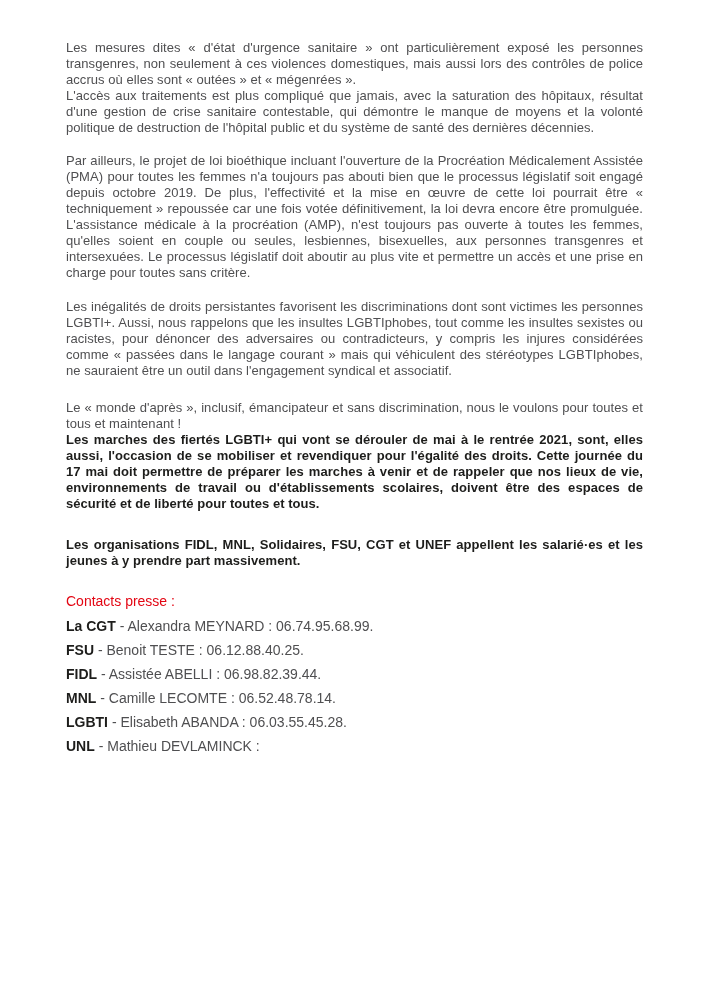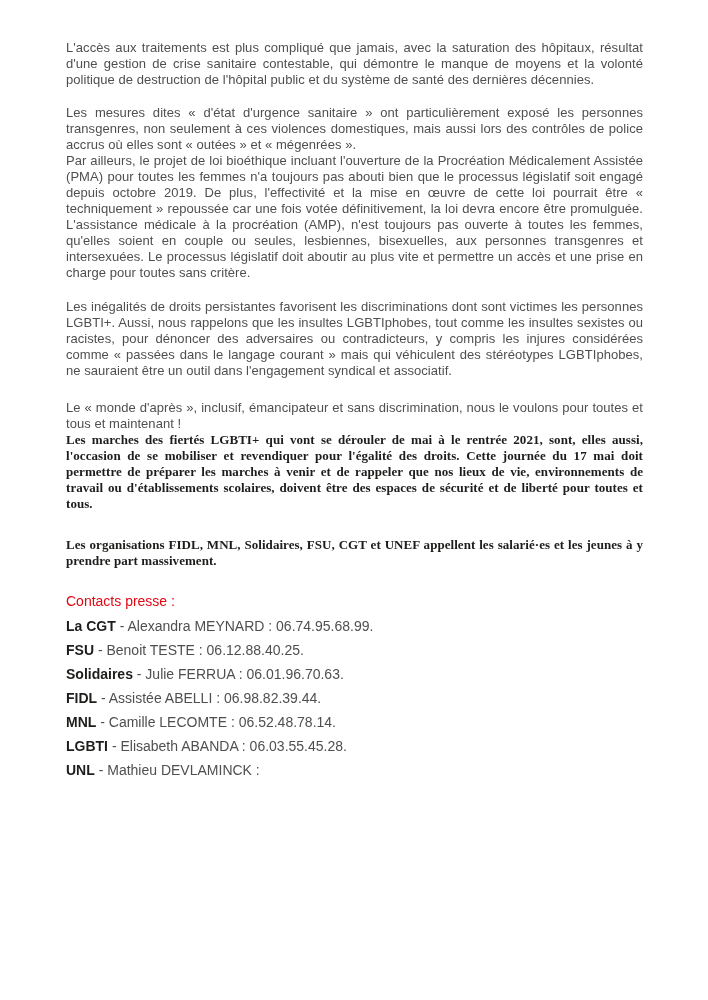--- a/index.html
+++ b/index.html
@@ -22,21 +22,20 @@
     font-size: 13px;
     line-height: 16px;
     color: var(--body-text, #4f4f51);
     text-align: justify;
     margin: 0;
     letter-spacing: 0.05px;
   }
   .para.bold {
     font-weight: bold;
     color: var(--bold-text, #1d1d1b);
-    font-family: Liberation Serif, serif;
   }
   .mb0  { margin-bottom: 0; }
   .mb17 { margin-bottom: 17px; }
   .mb18 { margin-bottom: 18px; }
   .mb20 { }
   .mb21 { margin-bottom: 21px; }
   .mb25 { margin-bottom: 25px; }
   .mb36 { margin-bottom: 24px; }
   .contacts-heading {
     font-size: 14px;
@@ -61,33 +60,32 @@
   .contact-org {
     font-weight: bold;
     color: var(--bold-text, #1d1d1b);
   }
 </style>
 </head>
 <body>
 
 <div class="page">
 
+  <p class="para mb0">Les mesures dites « d'état d'urgence sanitaire » ont particulièrement exposé les personnes transgenres, non seulement à ces violences domestiques, mais aussi lors des contrôles de police accrus où elles sont « outées » et « mégenrées ».</p>
   <p class="para mb17">L'accès aux traitements est plus compliqué que jamais, avec la saturation des hôpitaux, résultat d'une gestion de crise sanitaire contestable, qui démontre le manque de moyens et la volonté politique de destruction de l'hôpital public et du système de santé des dernières décennies.</p>
-  <p class="para mb0">Les mesures dites « d'état d'urgence sanitaire » ont particulièrement exposé les personnes transgenres, non seulement à ces violences domestiques, mais aussi lors des contrôles de police accrus où elles sont « outées » et « mégenrées ».</p>
   <p class="para mb18">Par ailleurs, le projet de loi bioéthique incluant l'ouverture de la Procréation Médicalement Assistée (PMA) pour toutes les femmes n'a toujours pas abouti bien que le processus législatif soit engagé depuis octobre 2019. De plus, l'effectivité et la mise en œuvre de cette loi pourrait être « techniquement » repoussée car une fois votée définitivement, la loi devra encore être promulguée. L'assistance médicale à la procréation (AMP), n'est toujours pas ouverte à toutes les femmes, qu'elles soient en couple ou seules, lesbiennes, bisexuelles, aux personnes transgenres et intersexuées. Le processus législatif doit aboutir au plus vite et permettre un accès et une prise en charge pour toutes sans critère.</p>
   <p class="para mb21">Les inégalités de droits persistantes favorisent les discriminations dont sont victimes les personnes LGBTI+. Aussi, nous rappelons que les insultes LGBTIphobes, tout comme les insultes sexistes ou racistes, pour dénoncer des adversaires ou contradicteurs, y compris les injures considérées comme « passées dans le langage courant » mais qui véhiculent des stéréotypes LGBTIphobes, ne sauraient être un outil dans l'engagement syndical et associatif.</p>
   <p class="para mb20">Le « monde d'après », inclusif, émancipateur et sans discrimination, nous le voulons pour toutes et tous et maintenant !</p>
   <p class="para bold mb25">Les marches des fiertés LGBTI+ qui vont se dérouler de mai à le rentrée 2021, sont, elles aussi, l'occasion de se mobiliser et revendiquer pour l'égalité des droits. Cette journée du 17 mai doit permettre de préparer les marches à venir et de rappeler que nos lieux de vie, environnements de travail ou d'établissements scolaires, doivent être des espaces de sécurité et de liberté pour toutes et tous.</p>
   <p class="para bold mb36">Les organisations FIDL, MNL, Solidaires, FSU, CGT et UNEF appellent les salarié·es et les jeunes à y prendre part massivement.</p>
 
   <h2 class="contacts-heading">Contacts presse :</h2>
 
   <div class="contacts">
     <p class="contact-line"><span class="contact-org">La CGT</span><span class="contact-details"> - Alexandra MEYNARD : 06.74.95.68.99.</span></p>
     <p class="contact-line"><span class="contact-org">FSU</span><span class="contact-details"> - Benoit TESTE : 06.12.88.40.25.</span></p>
-    <p class="contact-line"><span class="contact-org">Solidaires</span><span class="contact-details"> - Julie FERRUA : 06.01.96.70.63.</span></p>
     <p class="contact-line"><span class="contact-org">FIDL</span><span class="contact-details"> - Assistée ABELLI : 06.98.82.39.44.</span></p>
     <p class="contact-line"><span class="contact-org">MNL</span><span class="contact-details"> - Camille LECOMTE : 06.52.48.78.14.</span></p>
     <p class="contact-line"><span class="contact-org">LGBTI</span><span class="contact-details"> - Elisabeth ABANDA : 06.03.55.45.28.</span></p>
     <p class="contact-line"><span class="contact-org">UNL</span><span class="contact-details"> - Mathieu DEVLAMINCK :</span></p>
   </div>
 
 </div>
 
 </body></html>

